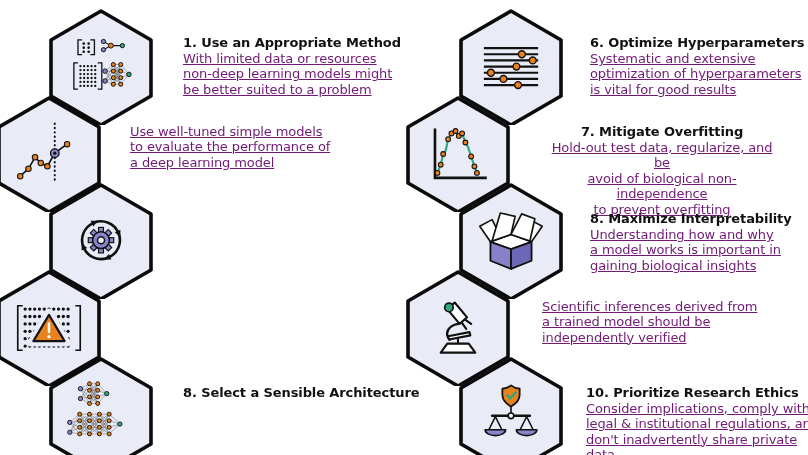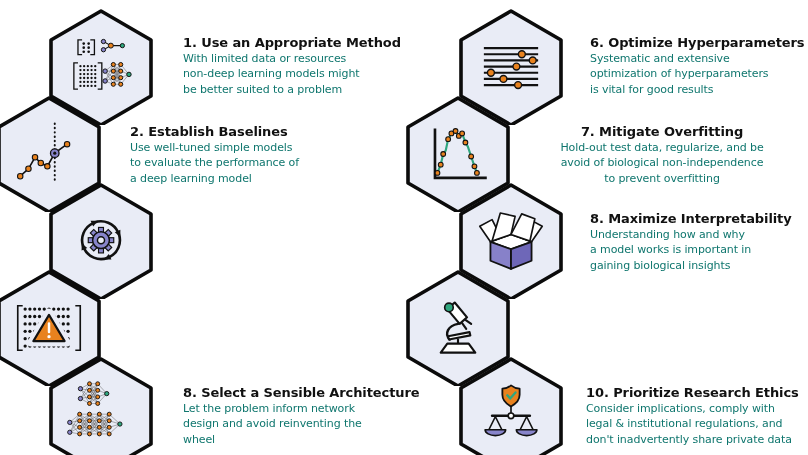--- a/index.html
+++ b/index.html
@@ -6,21 +6,21 @@
   .canvas{
     position:relative;width:808px;height:455px;background:#fff;overflow:hidden;
     font-family:"DejaVu Sans","Liberation Sans",sans-serif;
     margin-top:9px;
   }
   .hex{position:absolute;width:104px;height:116px;}
   .hex .hexagon{position:absolute;left:0;top:0;width:104px;height:116px;}
   .hex .icon{position:absolute;left:15px;top:21px;width:74px;height:74px;}
   .rule{position:absolute;width:240px;}
   .rule-title{font-size:13px;font-weight:bold;color:#111;line-height:16px;letter-spacing:-0.1px;}
-  .rule-body{font-size:11px;color:#0f766e;line-height:15.4px;white-space:pre-line;letter-spacing:-0.1px;}
+  .rule-body{font-size:13px;color:#701a75;line-height:15.4px;white-space:pre-line;letter-spacing:-0.1px;text-decoration:underline;}
   svg{display:block;}
 </style>
 </head>
 <body>
 
 <div class="canvas">
 
   <div class="hex" style="left:49px;top:0px;">
     <svg class="hexagon" viewBox="0 0 104 116">
       <polygon points="52,2 102,31 102,87 52,116 2,87 2,31" fill="#E9ECF6" stroke="#0B0B0B" stroke-width="3.6" stroke-linejoin="round"></polygon>
@@ -362,33 +362,29 @@
   </div>
 
   <div class="rule" style="left:183px;top:26px;">
     <div class="rule-title">1. Use an Appropriate Method</div>
     <div class="rule-body">With limited data or resources
 non-deep learning models might
 be better suited to a problem</div>
   </div>
 
   <div class="rule" style="left:130px;top:115px;">
-    <div class="rule-title">2. Establish Baselines</div>
     <div class="rule-body">Use well-tuned simple models
 to evaluate the performance of
 a deep learning model</div>
   </div>
 
 
 
   <div class="rule" style="left:183px;top:376px;">
     <div class="rule-title">8. Select a Sensible Architecture</div>
-    <div class="rule-body">Let the problem inform network
-design and avoid reinventing the
-wheel</div>
   </div>
 
   <div class="rule" style="left:590px;top:26px;">
     <div class="rule-title">6. Optimize Hyperparameters</div>
     <div class="rule-body">Systematic and extensive
 optimization of hyperparameters
 is vital for good results</div>
   </div>
 
   <div class="rule" style="left:542px;top:115px;text-align:center;">
@@ -399,20 +395,23 @@
   </div>
 
   <div class="rule" style="left:590px;top:202px;">
     <div class="rule-title">8. Maximize Interpretability</div>
     <div class="rule-body">Understanding how and why
 a model works is important in
 gaining biological insights</div>
   </div>
 
   <div class="rule" style="left:542px;top:290px;">
+    <div class="rule-body">Scientific inferences derived from
+a trained model should be
+independently verified</div>
   </div>
 
   <div class="rule" style="left:586px;top:376px;">
     <div class="rule-title">10. Prioritize Research Ethics</div>
     <div class="rule-body">Consider implications, comply with
 legal &amp; institutional regulations, and
 don't inadvertently share private data</div>
   </div>
 
 </div>

